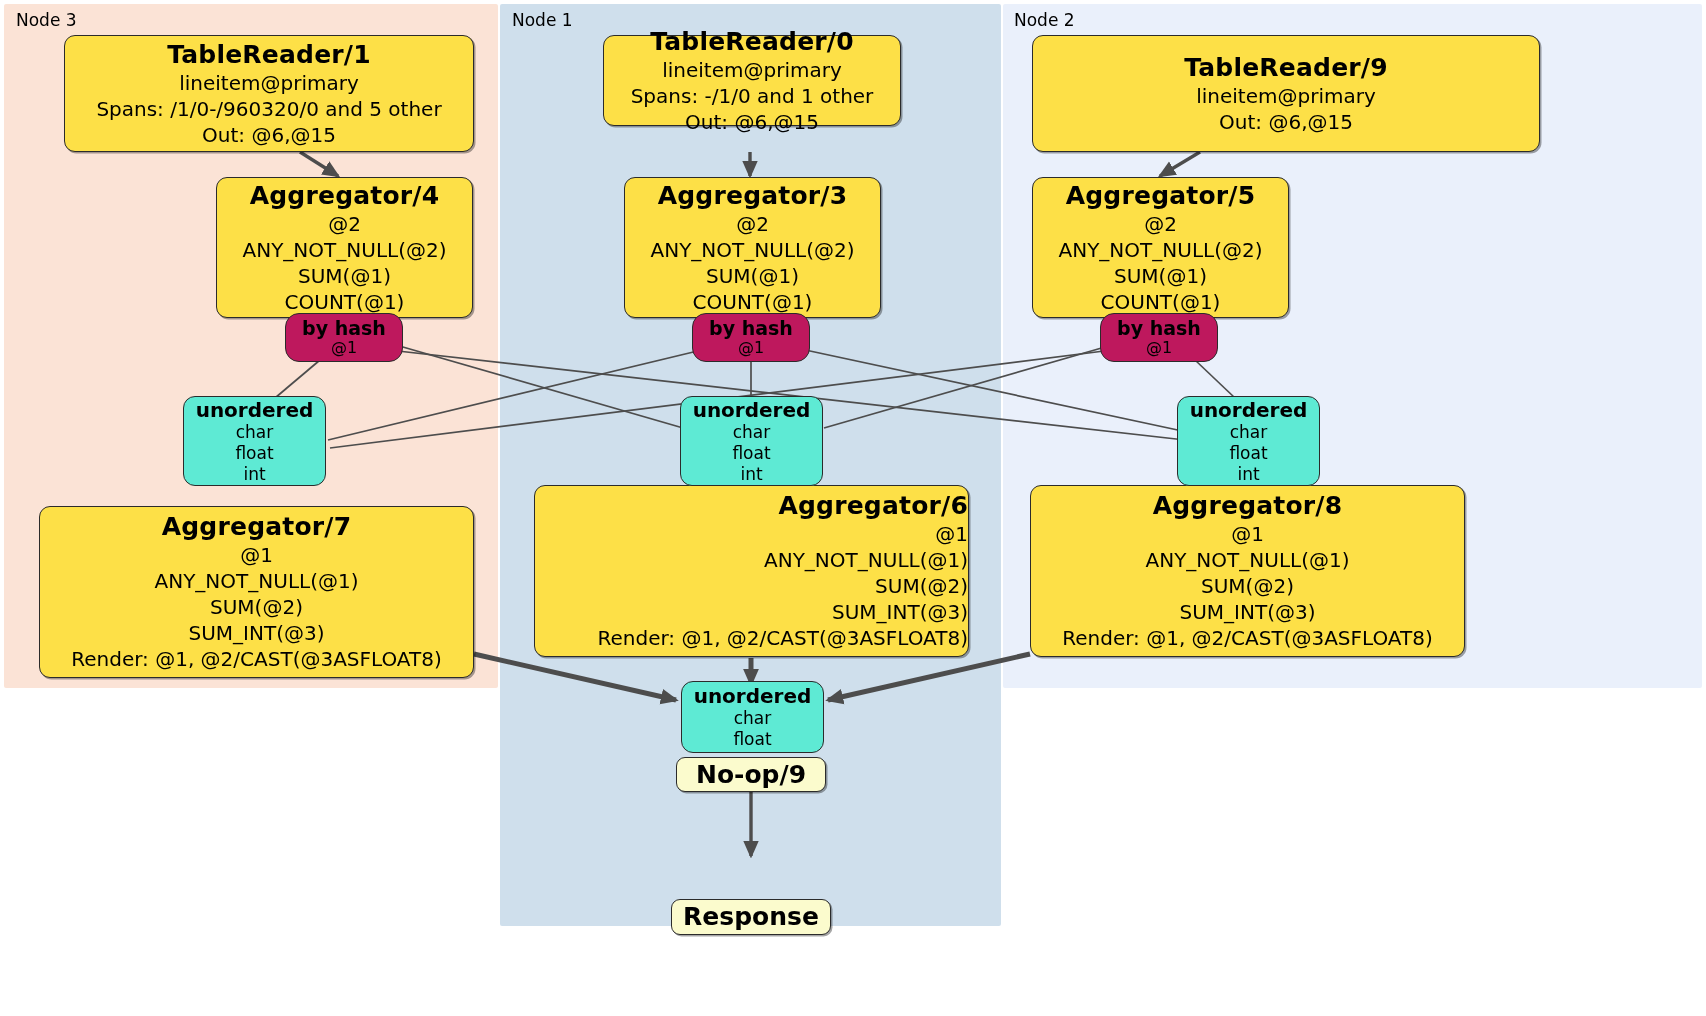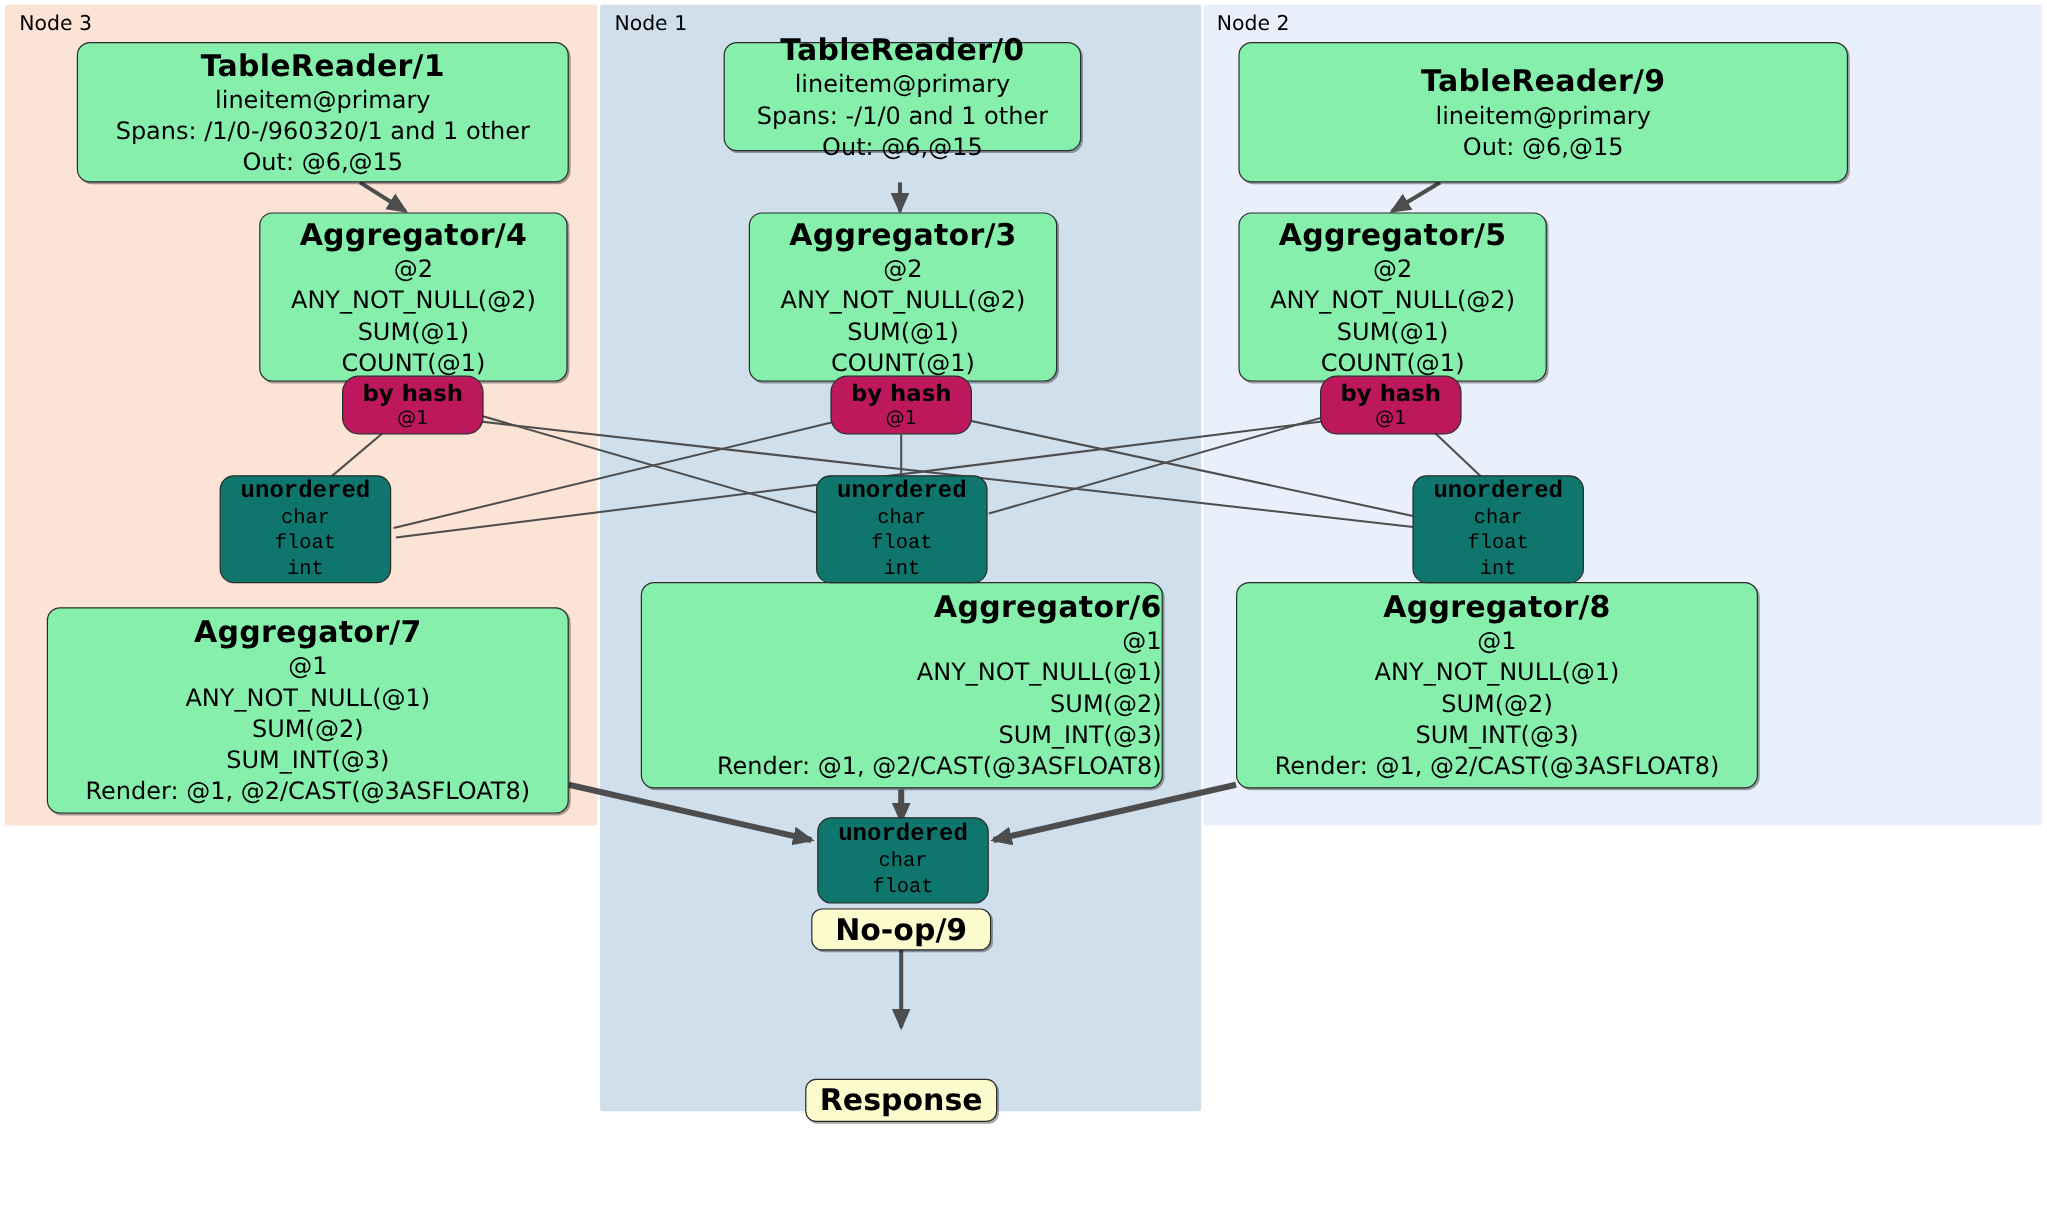--- a/index.html
+++ b/index.html
@@ -20,21 +20,21 @@
   
   svg.edges{position:absolute;left:0;top:0;width:1706px;height:1016px;overflow:visible;}
   .thin{stroke:#4d4d4d;stroke-width:1.7;fill:none;}
   .thick{stroke:#4d4d4d;stroke-width:5;fill:none;}
   .med{stroke:#4d4d4d;stroke-width:3.4;fill:none;}
 
   
   .nodebox{
     position:absolute;box-sizing:border-box;
     border:1.6px solid #2b2b2b;border-radius:11px;
-    background:#86efac;
+    background:#fde047;
     box-shadow:1.5px 1.5px 0 rgba(0,0,0,.35);
     display:flex;flex-direction:column;align-items:center;justify-content:center;
     text-align:center;
   }
   .nodebox .ttl{font-weight:bold;font-size:25px;line-height:30px;letter-spacing:.2px;}
   .nodebox .ln{font-size:20px;line-height:26px;white-space:nowrap;}
 
   .small-yellow{
     position:absolute;box-sizing:border-box;
     border:1.6px solid #2b2b2b;border-radius:9px;background:#fbfbcd;
@@ -47,24 +47,23 @@
     position:absolute;box-sizing:border-box;
     border:1.4px solid #2b2b2b;border-radius:14px;background:#be185d;
     display:flex;flex-direction:column;align-items:center;justify-content:center;
     text-align:center;
   }
   .router .rt{font-weight:bold;font-size:19px;line-height:21px;}
   .router .rs{font-size:16px;line-height:18px;}
 
   .sync{
     position:absolute;box-sizing:border-box;
-    border:1.4px solid #2b2b2b;border-radius:12px;background:#0f766e;
+    border:1.4px solid #2b2b2b;border-radius:12px;background:#5eead4;
     display:flex;flex-direction:column;align-items:center;justify-content:center;
     text-align:right;
-    font-family:Liberation Mono, monospace;
   }
   .sync .st{font-weight:bold;font-size:20px;line-height:24px;}
   .sync .sl{font-size:17px;line-height:21px;}
 
   .z-panel{z-index:1;}
   .z-edge{z-index:2;}
   .z-box{z-index:3;}
   .z-router{z-index:5;}
   .z-sync{z-index:4;}
 </style>
@@ -114,21 +113,21 @@
     <path class="thick" marker-end="url(#arrow-thick)" d="M 474 654 L 676 700"></path>
     <path class="thick" marker-end="url(#arrow-thick)" d="M 751 658 L 751 684"></path>
     <path class="thick" marker-end="url(#arrow-thick)" d="M 1030 654 L 828 700"></path>
 
     <path class="med" marker-end="url(#arrow-med)" d="M 751 790 L 751 856"></path>
   </svg>
 
   <div class="nodebox z-box" style="left:64px;top:35px;width:410px;height:117px;">
     <div class="ttl">TableReader/1</div>
     <div class="ln">lineitem@primary</div>
-    <div class="ln">Spans: /1/0-/960320/1 and 1 other</div>
+    <div class="ln">Spans: /1/0-/960320/0 and 5 other</div>
     <div class="ln">Out: @6,@15</div>
   </div>
 
   <div class="nodebox z-box" style="left:603px;top:35px;width:298px;height:91px;">
     <div class="ttl">TableReader/0</div>
     <div class="ln">lineitem@primary</div>
     <div class="ln">Spans: -/1/0 and 1 other</div>
     <div class="ln">Out: @6,@15</div>
   </div>
 

